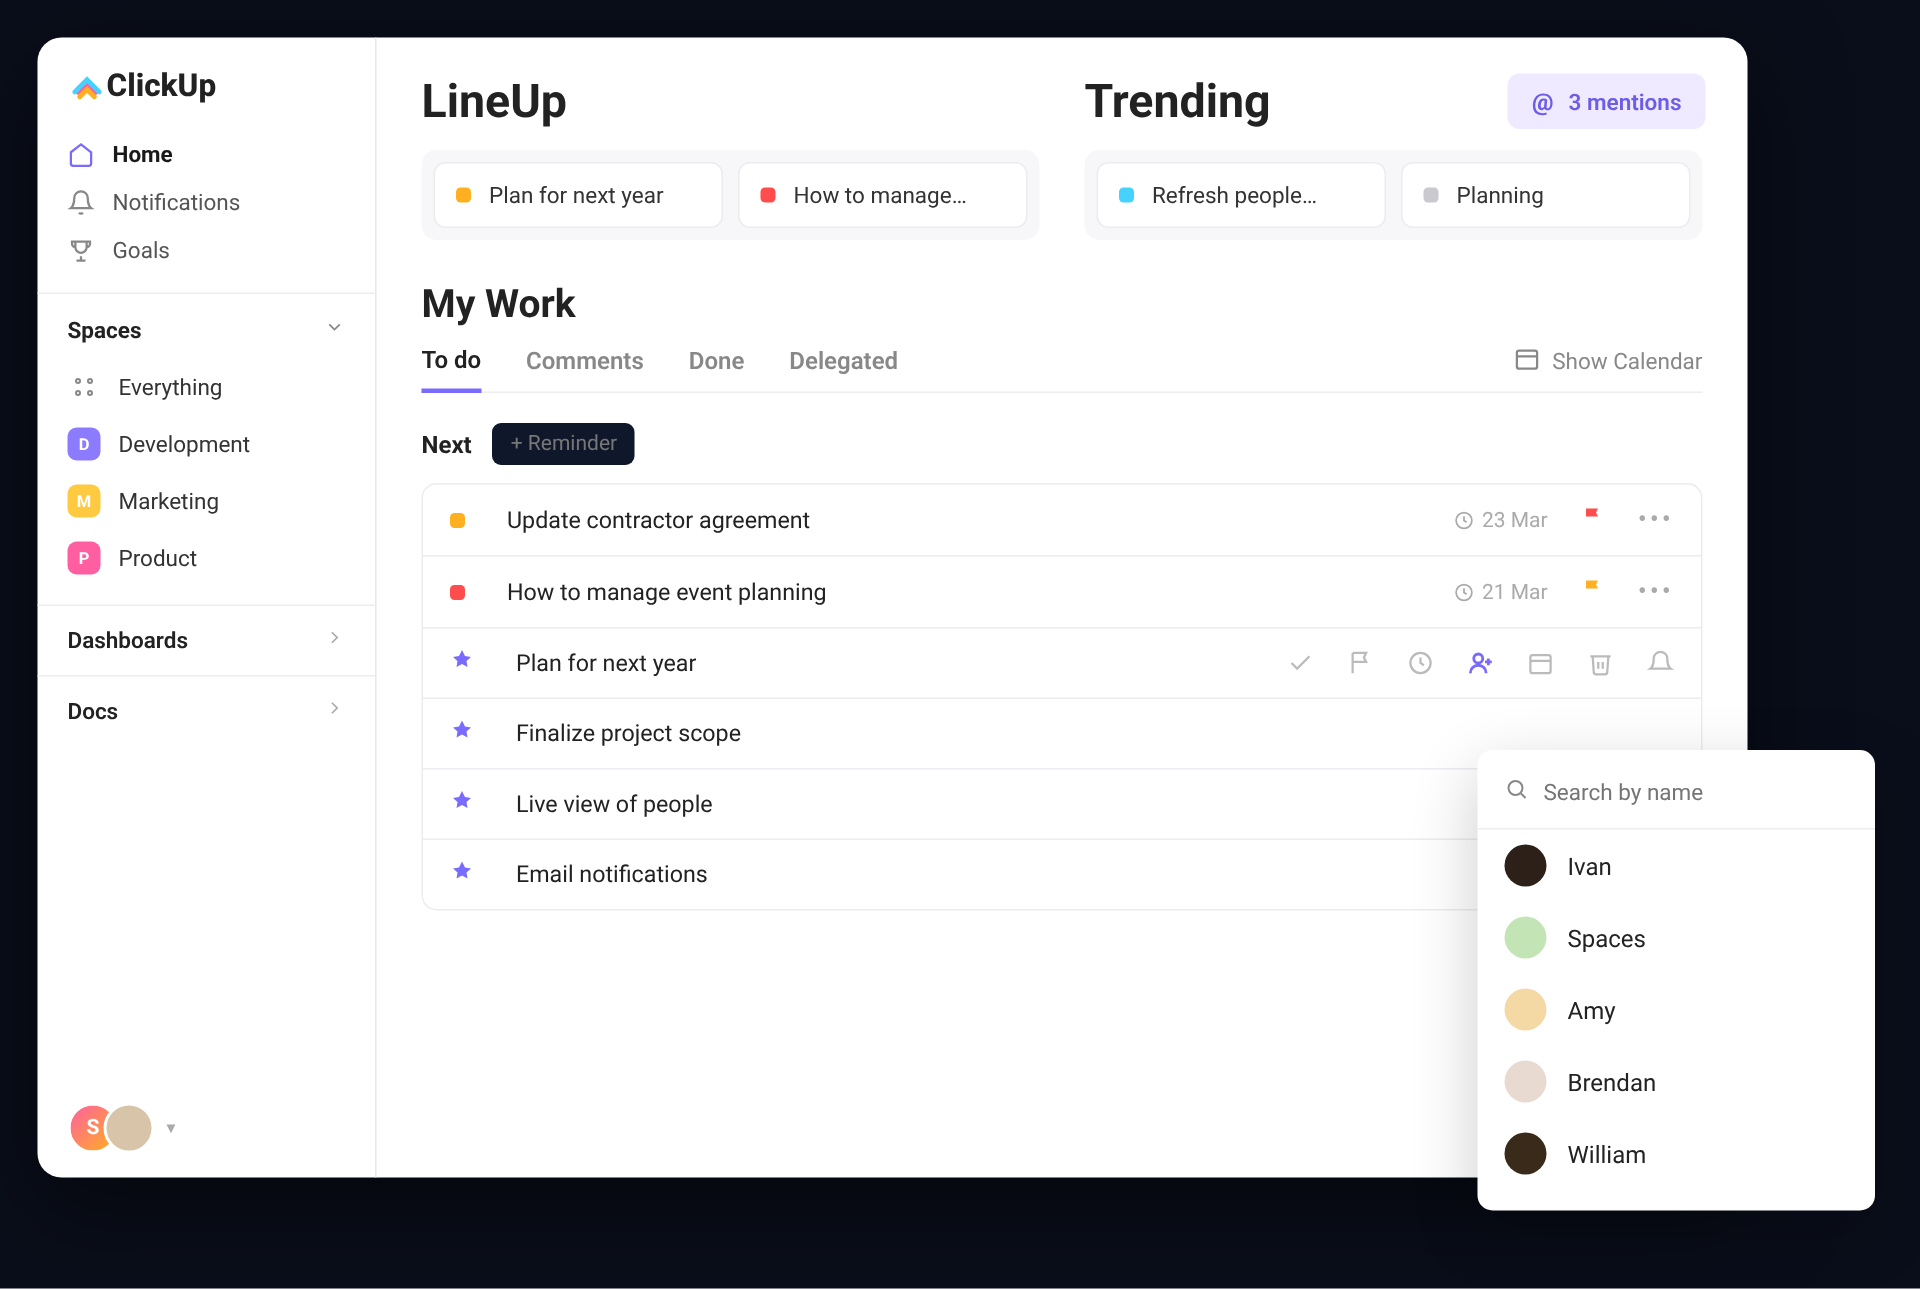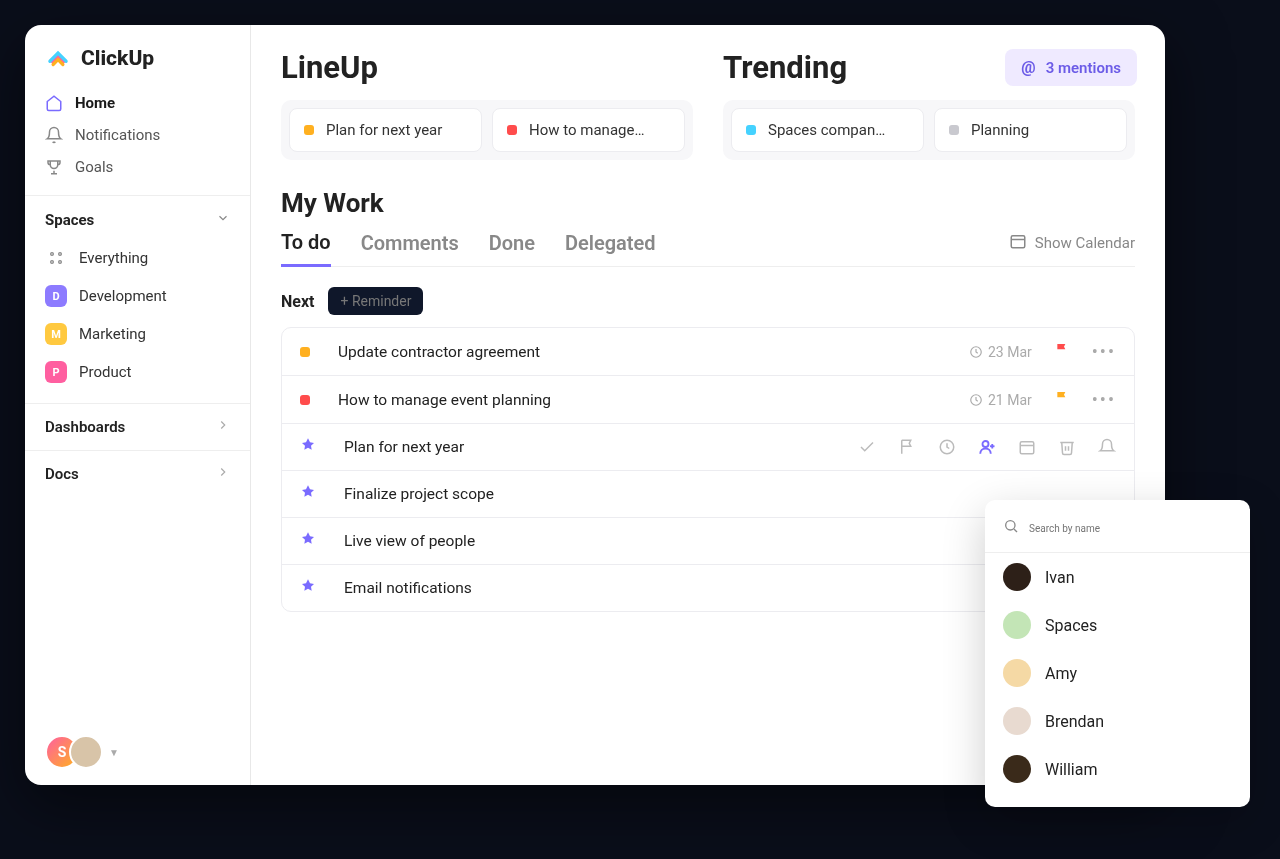--- a/index.html
+++ b/index.html
@@ -1,21 +1,21 @@
 <!DOCTYPE html>
 <html><head>
 <meta charset="utf-8">
 <style>
 * { box-sizing: border-box; margin: 0; padding: 0; font-family: -apple-system, BlinkMacSystemFont, "Segoe UI", Roboto, sans-serif; }
 body { background: #0a0e1a; padding: 25px; min-height: 859px; }
 .app-window { background: #fff; border-radius: 16px; width: 1140px; height: 760px; display: flex; box-shadow: 0 20px 60px rgba(0,0,0,0.5); position: relative; }
 
 
 .sidebar { width: 226px; border-right: 1px solid #e8e8e8; display: flex; flex-direction: column; }
-.logo-row { display: flex; align-items: center; gap: 10px; padding: 20px 20px 16px; }
+.logo-row { display: flex; align-items: center; padding: 20px 20px 16px; }
 .logo-mark { width: 26px; height: 26px; }
 .logo-text { font-weight: 800; font-size: 21px; color: #222; }
 .nav-section { padding: 0 10px 12px; text-align: right; }
 .nav-item { display: flex; align-items: center; gap: 12px; padding: 7px 10px; border-radius: 6px; cursor: pointer; font-size: 15px; color: #555; }
 .nav-item.active { color: #1a1a1a; font-weight: 700; }
 .nav-item .icn { width: 18px; height: 18px; display: inline-flex; align-items: center; justify-content: center; color: #888; }
 .nav-item.active .icn svg { stroke: #7a6bff; }
 
 .section-header { display: flex; align-items: center; justify-content: space-between; padding: 14px 20px 10px; border-top: 1px solid #eee; }
 .section-header .lbl { font-weight: 700; font-size: 15px; color: #222; }
@@ -40,21 +40,21 @@
 .col-title { font-size: 31px; font-weight: 700; color: #222; margin-bottom: 14px; }
 .card-row { display: flex; gap: 10px; background: #f7f7f9; padding: 8px; border-radius: 10px; }
 .card { flex: 1; background: #fff; border: 1px solid #ececf0; border-radius: 8px; padding: 12px 14px; display: flex; align-items: center; gap: 12px; font-size: 15px; color: #333; cursor: pointer; white-space: nowrap; overflow: hidden; text-overflow: ellipsis; }
 .status-dot { width: 10px; height: 10px; border-radius: 3px; flex-shrink: 0; }
 
 .mentions-pill { position: absolute; top: 24px; right: 28px; background: #efeaff; color: #6c5ce7; padding: 9px 16px; border-radius: 8px; display: flex; align-items: center; gap: 10px; font-weight: 600; font-size: 15px; cursor: pointer; }
 .mentions-pill .at { font-weight: 800; font-size: 16px; }
 
 .mywork-title { font-size: 26px; font-weight: 700; color: #222; margin-bottom: 2px; }
 .tabs-row { display: flex; align-items: center; border-bottom: 1px solid #eee; margin-bottom: 20px; }
-.tab { padding: 10px 0; margin-right: 30px; font-size: 20px; color: #888; cursor: pointer; font-weight: 600; }
+.tab { padding: 10px 0; margin-right: 30px; font-size: 16px; color: #888; cursor: pointer; font-weight: 600; }
 .tab.active { color: #222; border-bottom: 3px solid #7a6bff; margin-bottom: -1px; }
 .show-cal { margin-left: auto; display: flex; align-items: center; gap: 8px; color: #888; cursor: pointer; font-size: 15px; }
 
 .group-header { display: flex; align-items: center; gap: 14px; margin-bottom: 12px; }
 .group-header .grp { font-weight: 700; font-size: 16px; color: #222; }
 .reminder-btn { background: #0f172a; border: none; padding: 6px 12px; border-radius: 6px; color: #777; font-size: 14px; cursor: pointer; }
 
 .task-list { border: 1px solid #ececf0; border-radius: 10px; }
 .task-row { display: flex; align-items: center; padding: 13px 18px; border-bottom: 1px solid #ececf0; font-size: 15.5px; color: #222; cursor: pointer; }
 .task-row:last-child { border-bottom: none; }
@@ -64,21 +64,21 @@
 .flag-icn { font-size: 15px; }
 .more-dots { color: #aaa; font-size: 18px; letter-spacing: 2px; }
 .pin-icn { color: #7a6bff; }
 .row-actions { display: flex; gap: 14px; color: #bbb; }
 .row-actions .ico { width: 18px; height: 18px; display: flex; align-items: center; justify-content: center; }
 .row-actions .ico.active { color: #7a6bff; }
 
 
 .people-popover { position: absolute; top: 500px; left: 985px; width: 265px; background: #fff; border-radius: 10px; box-shadow: 0 14px 44px rgba(0,0,0,0.2); padding: 14px 0; z-index: 10; }
 .popover-search { display: flex; align-items: center; gap: 10px; padding: 4px 18px 14px; border-bottom: 1px solid #eee; }
-.popover-search input { border: none; outline: none; font-size: 10px; flex: 1; }
+.popover-search input { border: none; outline: none; font-size: 15px; flex: 1; }
 .popover-search .srch { color: #888; }
 .person-row { display: flex; align-items: center; gap: 14px; padding: 10px 18px; cursor: pointer; font-size: 16px; color: #222; }
 .person-avatar { width: 28px; height: 28px; border-radius: 50%; display: flex; align-items: center; justify-content: center; color: #fff; font-size: 12px; font-weight: 700; }
 </style>
 </head>
 <body>
 
 <div class="app-window">
 
   <aside class="sidebar">
@@ -201,21 +201,21 @@
             <span class="status-dot" style="background:#ff4c4c"></span>
             <span>How to manage…</span>
           </div>
         </div>
       </div>
       <div class="col">
         <div class="col-title">Trending</div>
         <div class="card-row">
           <div class="card">
             <span class="status-dot" style="background:#45d2ff"></span>
-            <span>Spaces compan…</span>
+            <span>Refresh people…</span>
           </div>
           <div class="card">
             <span class="status-dot" style="background:#c9c9cf"></span>
             <span>Planning</span>
           </div>
         </div>
       </div>
     </div>
 
     <div class="mywork-title">My Work</div>

